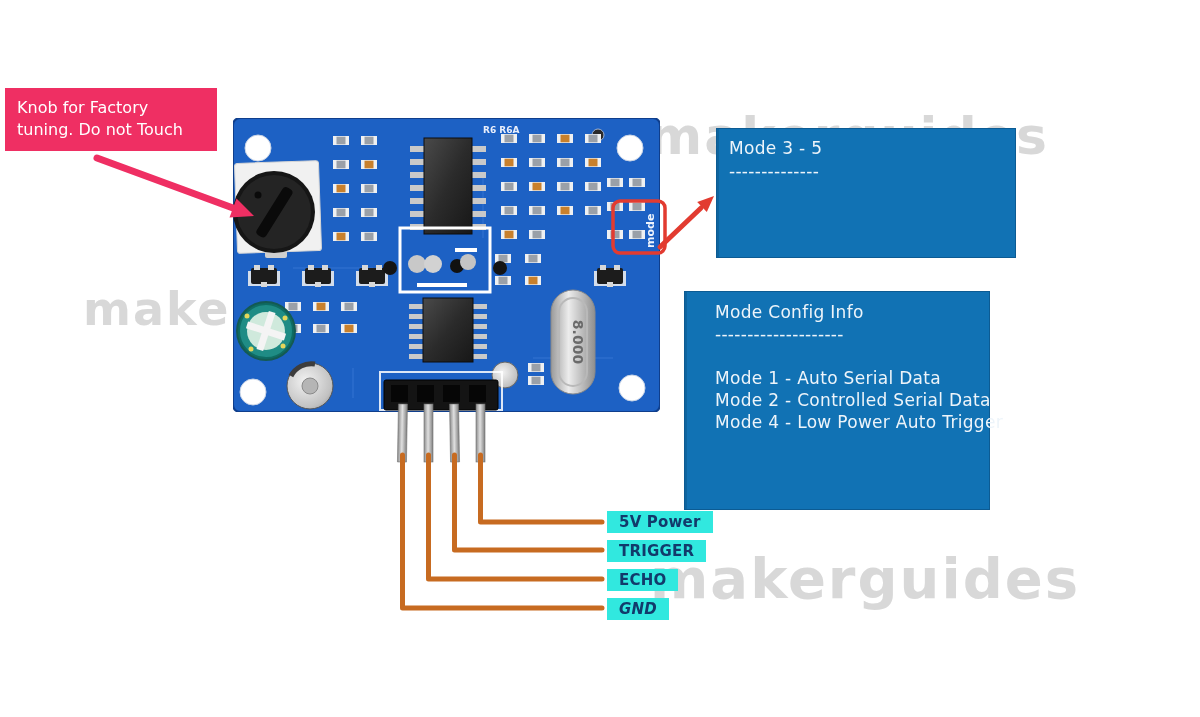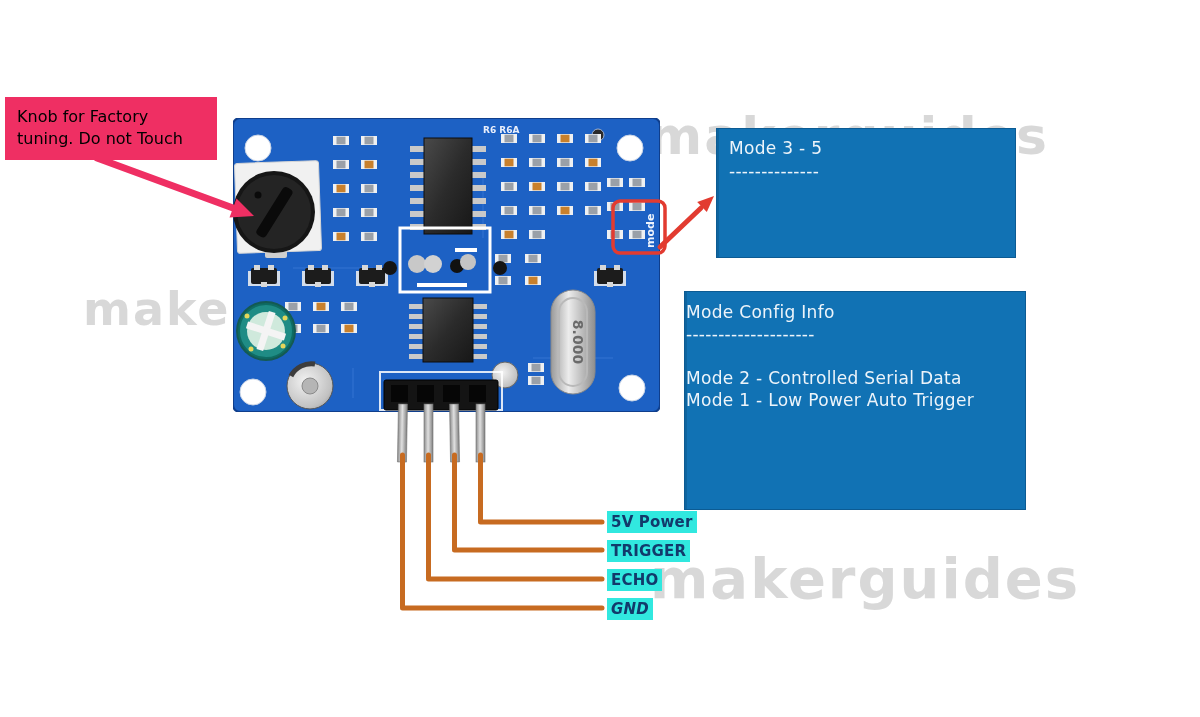--- a/index.html
+++ b/index.html
@@ -13,37 +13,37 @@
 
   .watermark{position:absolute;color:var(--watermark-gray);opacity:.8;font-weight:bold;
     letter-spacing:2px;font-family:"DejaVu Sans",sans-serif;user-select:none;}
   .wm-top{left:648px;top:106px;font-size:52px;}
   .wm-left{left:83px;top:282px;font-size:46px;}
   .wm-bottom{left:650px;top:546px;font-size:56px;}
 
   .board-svg{position:absolute;left:233px;top:118px;}
   .overlay{position:absolute;left:0;top:0;pointer-events:none;}
 
-  .callout-pink{position:absolute;left:5px;top:97px;width:212px;min-height:63px;
-    background:var(--callout-pink);color:#000000;font-size:16px;line-height:22px;
+  .callout-pink{position:absolute;left:5px;top:88px;width:212px;min-height:63px;
+    background:var(--callout-pink);color:#ffffff;font-size:16px;line-height:22px;
     padding:9px 12px;}
 
   .infobox{position:absolute;background:var(--info-blue);color:#EDF4FA;
     border:1px solid #0C5B93;box-shadow:inset 2px 0 0 rgba(0,0,0,.12);
     letter-spacing:.3px;}
   .infobox .line{white-space:pre;}
   .box-range{left:716px;top:128px;width:300px;height:130px;font-size:17px;
     line-height:23px;padding:8px 12px;}
-  .box-config{left:684px;top:291px;width:342px;height:219px;font-size:17px;
-    line-height:22px;padding:9px 1px;}
+  .box-config{left:684px;top:291px;width:306px;height:219px;font-size:17px;
+    line-height:22px;padding:9px 30px;}
   .box-config .gap{height:22px;}
 
   .pinlabel{position:absolute;left:607px;background:var(--pin-label-cyan);
     color:var(--pin-label-text);font-weight:bold;font-size:15px;line-height:20px;
-    padding:1px 4px;letter-spacing:.2px;}
+    padding:1px 12px;letter-spacing:.2px;}
   .pl-0{top:511px;} .pl-1{top:540px;} .pl-2{top:569px;} .pl-3{top:598px;font-style:italic;}
 
   .wire{stroke:var(--wire-orange);stroke-width:5;fill:none;stroke-linejoin:round;stroke-linecap:round;}
   .redline{stroke:var(--highlight-red);stroke-width:5;stroke-linecap:round;}
   .redfill{fill:var(--highlight-red);}
   .pinkline{stroke:var(--callout-pink);stroke-width:7;stroke-linecap:round;}
   .pinkfill{fill:var(--callout-pink);}
   .redrect{stroke:var(--highlight-red);stroke-width:3.5;fill:none;}
 </style>
 </head>
@@ -302,22 +302,23 @@
 
   <div class="infobox box-range">
     <div class="line">Mode 3 - 5</div>
     <div class="line">--------------</div>
   </div>
 
   <div class="infobox box-config">
     <div class="line">Mode Config Info</div>
     <div class="line">--------------------</div>
     <div class="gap"></div>
+    <div class="line">Mode 1 - Auto Serial Data</div>
     <div class="line">Mode 2 - Controlled Serial Data</div>
-    <div class="line">Mode 1 - Low Power Auto Trigger</div>
+    <div class="line">Mode 4 - Low Power Auto Trigger</div>
   </div>
 
   <span class="pinlabel pl-0">5V Power</span>
   <span class="pinlabel pl-1">TRIGGER</span>
   <span class="pinlabel pl-2">ECHO</span>
   <span class="pinlabel pl-3">GND</span>
 
 </div>
 
 </body></html>

